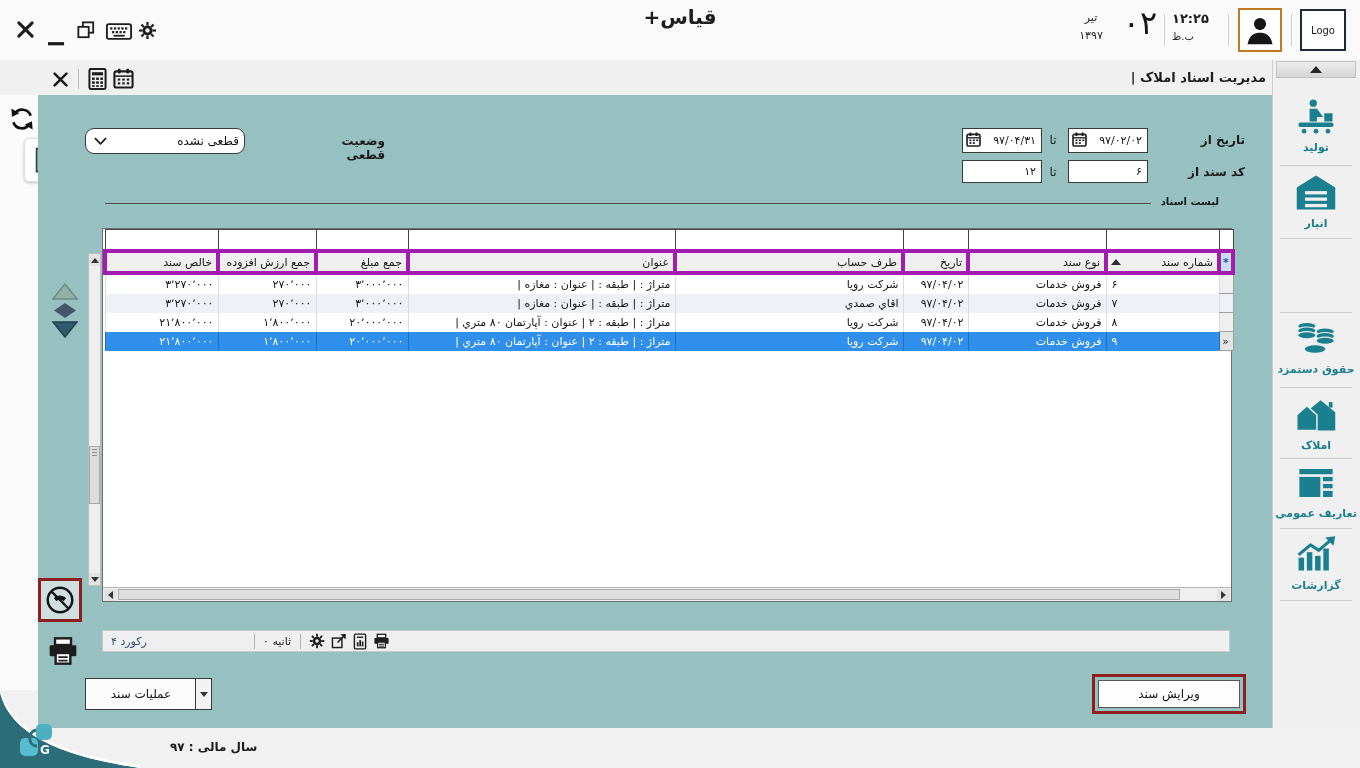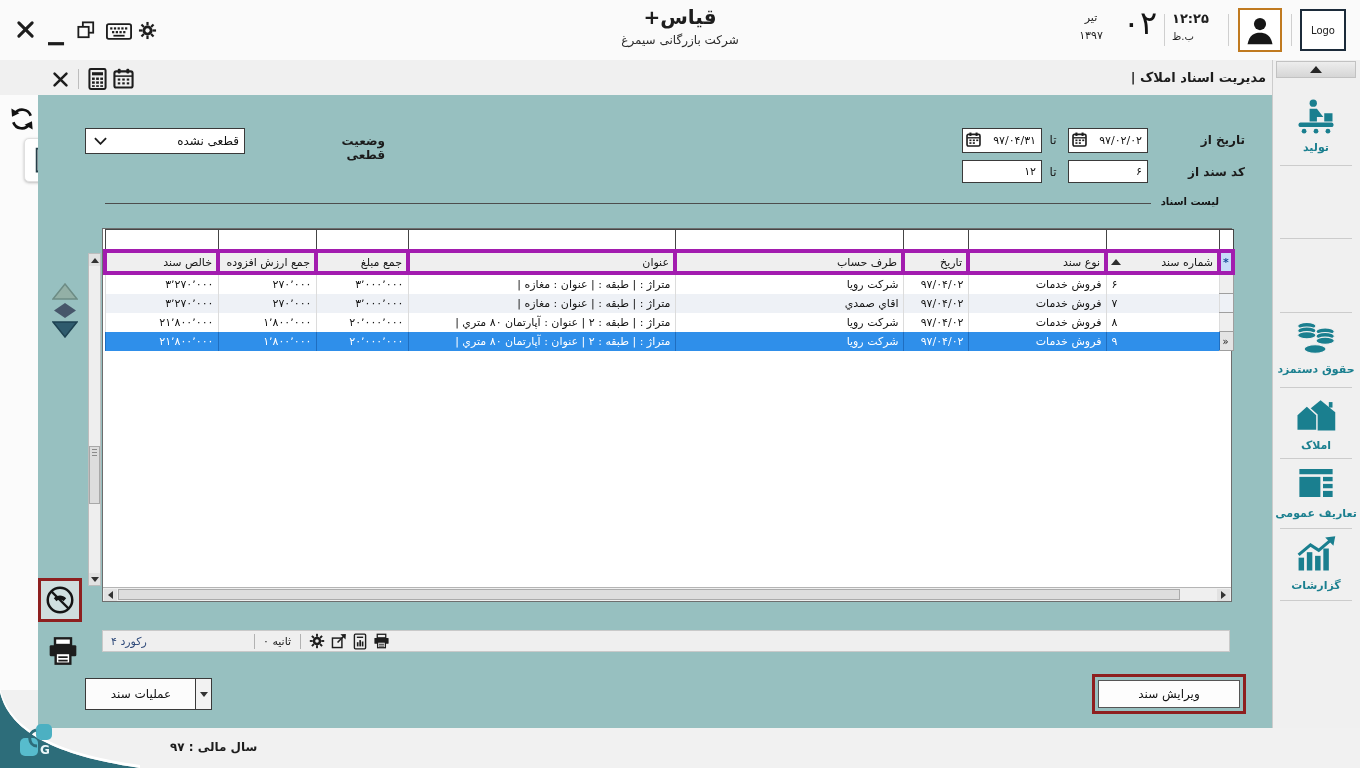--- a/index.html
+++ b/index.html
@@ -35,21 +35,21 @@
   .side-sep{position:absolute;left:1280px;width:72px;height:1px;background:#cccccc;}
   
   #left-strip{left:0;top:95px;width:38px;height:595px;background:#fbfbfb;}
   #page-tab{left:24px;top:138px;width:38px;height:42px;background:#ffffff;border:1px solid #e0e0e0;border-radius:5px;box-shadow:0 1px 3px rgba(0,0,0,.25);display:flex;align-items:center;justify-content:center;}
   
   #teal-panel{left:38px;top:95px;width:1234px;height:633px;background:#97c0c0;}
   .flabel{position:absolute;font-size:12px;font-weight:bold;color:#1b1b1b;direction:rtl;}
   .field{position:absolute;box-sizing:border-box;background:#fff;border:1px solid #3a3a3a;font-size:11px;color:#111;display:flex;align-items:center;}
   .field .val{flex:1;text-align:right;direction:ltr;padding-left:3px;padding-right:5px;}
   .cal-sm{margin-left:3px;flex:0 0 auto;}
-  #status-dd{left:85px;top:128px;width:160px;height:26px;}
+  #status-dd{left:85px;top:128px;width:160px;height:26px;border-radius:9px;}
   #status-dd .val{direction:rtl;font-size:12px;}
   #group-line{left:105px;top:203px;width:1046px;height:1px;background:#4d4d4d;}
   #group-title{left:1155px;top:196px;width:64px;text-align:right;font-size:10px;font-weight:bold;color:#151515;direction:rtl;background:transparent;}
   
   #grid-wrap{left:102px;top:228px;width:1128px;height:372px;background:#fff;border:1px solid #6e6e6e;box-sizing:content-box;}
   table.grid{border-collapse:collapse;table-layout:fixed;width:1128px;direction:rtl;font-size:11px;color:#141414;}
   table.grid td{padding:0 4px;white-space:nowrap;overflow:hidden;height:18px;}
   tr.frow td{background:#fff;border:1px solid #454545;height:19px;}
   tr.hrow td{background:#efefef;border:4px solid #a21caf;text-align:right;margin-left:44px;}
   tr.hrow td.ind-h{background:#c7ddf8;color:#1c4f9c;font-weight:bold;text-align:center;padding:0;}
@@ -146,21 +146,20 @@
             <rect x="10.6" y="1.2" width="2.8" height="4.4" transform="rotate(225 12 12)"></rect>
             <rect x="10.6" y="1.2" width="2.8" height="4.4" transform="rotate(315 12 12)"></rect>
             <circle cx="12" cy="12" r="6.4"></circle>
           </g>
           <circle cx="12" cy="12" r="2.7" fill="#fafafa"></circle>
         </svg>
     </span>
 
     <div class="abs" id="title-block">
       <div id="app-title">قیاس+</div>
-      <div id="app-company">شرکت بازرگانی سیمرغ</div>
     </div>
 
     <div class="abs" id="monthyear">
       <div class="m">تیر</div>
       <div class="y">۱۳۹۷</div>
     </div>
     <div class="abs" id="big-day">۰۲</div>
     <div class="vsep" style="left:1164px;top:14px;height:32px;"></div>
     <div class="abs" id="time-block">
       <div id="time-val">۱۲:۲۵</div>
@@ -234,20 +233,31 @@
           <rect x="33" y="17" width="9" height="9"></rect>
           <rect x="5" y="27" width="38" height="5" rx="2"></rect>
           <circle cx="11" cy="36.5" r="2.6"></circle>
           <circle cx="24" cy="36.5" r="2.6"></circle>
           <circle cx="37" cy="36.5" r="2.6"></circle>
         </g>
       </svg>
     <div class="lbl">تولید</div>
   </div>
   <div class="side-sep" style="top:165px;"></div>
+  <div class="side-item" style="top:172px;">
+    <svg viewBox="0 0 48 40" width="44" height="40">
+        <path d="M3 15 L24 2 L45 15 V39 H3 Z" fill="#1a7f8f"></path>
+        <g fill="#f0f0f0">
+          <rect x="12" y="19" width="24" height="3.6"></rect>
+          <rect x="12" y="26" width="24" height="3.6"></rect>
+          <rect x="12" y="33" width="24" height="3.6"></rect>
+        </g>
+      </svg>
+    <div class="lbl">انبار</div>
+  </div>
   <div class="side-sep" style="top:238px;"></div>
   <div class="side-sep" style="top:312px;"></div>
   <div class="side-item" style="top:318px;">
     <svg viewBox="0 0 48 42" width="44" height="40">
         <g fill="#1a7f8f" stroke="#f0f0f0" stroke-width="1.2">
           <ellipse cx="14" cy="8" rx="10" ry="4"></ellipse>
           <ellipse cx="14" cy="13" rx="10" ry="4"></ellipse>
           <ellipse cx="14" cy="18" rx="10" ry="4"></ellipse>
           <ellipse cx="34" cy="14" rx="10" ry="4"></ellipse>
           <ellipse cx="34" cy="19" rx="10" ry="4"></ellipse>

